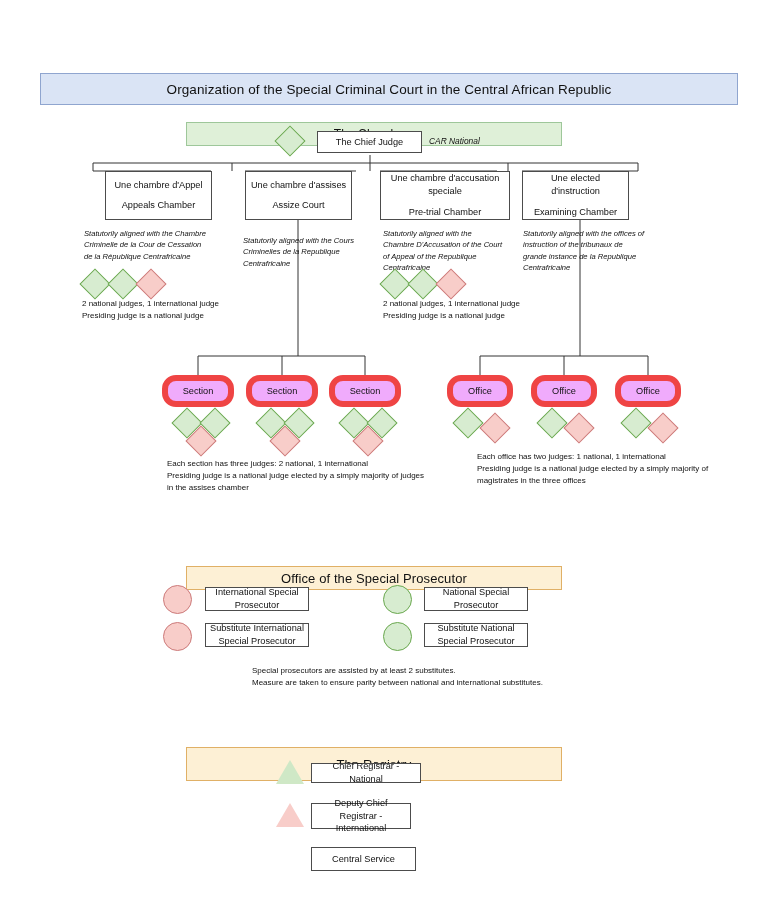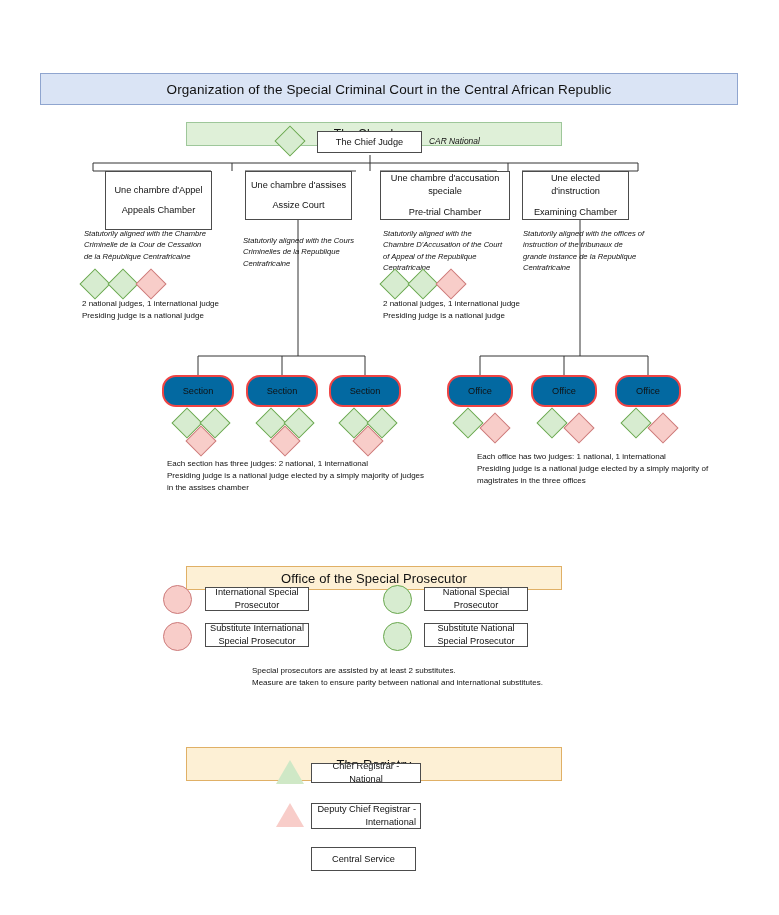--- a/index.html
+++ b/index.html
@@ -60,22 +60,22 @@
     justify-content: center;
     text-align: center;
     font-size: 9.2px;
     line-height: 1.45;
     padding: 2px 3px;
   }
   .box .ln { display: block; }
   .box .ln + .ln { margin-top: 7px; }
 
   .rbox {
-    background: #0369a1;
-    border: 2px solid #ef4444;
+    background: #f0abfc;
+    border: 6px solid #ef4444;
     border-radius: 14px;
     display: flex;
     align-items: center;
     justify-content: center;
     text-align: center;
     font-size: 9.2px;
   }
 
   .plain-box {
     background: #ffffff;
@@ -171,21 +171,21 @@
   </svg>
 
   <div class="abs banner banner-title" style="left:40px; top:45px; width:698px; height:32px;">Organization of the Special Criminal Court in the Central African Republic</div>
 
   <div class="abs banner banner-green" style="left:186px; top:94px; width:376px; height:24px;">The Chambers</div>
 
   <div class="shape diamond" style="left:279px; top:130px;"></div>
   <div class="abs plain-box" style="left:317px; top:131px; width:105px; height:22px;">The Chief Judge</div>
   <div class="abs note-label" style="left:429px; top:136px; width:110px;">CAR National</div>
 
-  <div class="abs box" style="left:105px; top:171px; width:107px; height:59px;">
+  <div class="abs box" style="left:105px; top:171px; width:107px; height:49px;">
     <span class="ln">Une chambre d'Appel</span>
     <span class="ln">Appeals Chamber</span>
   </div>
   <div class="abs box" style="left:245px; top:171px; width:107px; height:49px;">
     <span class="ln">Une chambre d'assises</span>
     <span class="ln">Assize Court</span>
   </div>
   <div class="abs box" style="left:380px; top:171px; width:130px; height:49px;">
     <span class="ln">Une chambre d'accusation speciale</span>
     <span class="ln">Pre-trial Chamber</span>
@@ -261,17 +261,17 @@
 
   <div class="abs note" style="left:252px; top:665px; width:300px; white-space:pre-line;">Special prosecutors are assisted by at least 2 substitutes.
 Measure are taken to ensure parity between national and international substitutes.</div>
 
   <div class="abs banner banner-orange" style="left:186px; top:719px; width:376px; height:34px;">The Registry</div>
 
   <div class="shape tri" style="left:276px; top:760px;"></div>
   <div class="abs plain-box" style="left:311px; top:763px; width:110px; height:20px;">Chief Registrar - National</div>
 
   <div class="shape tri red" style="left:276px; top:803px;"></div>
-  <div class="abs plain-box" style="left:311px; top:803px; width:110px; height:26px;text-align:right;">Deputy Chief Registrar - International</div>
+  <div class="abs plain-box" style="left:311px; top:803px; width:100px; height:26px;">Deputy Chief Registrar - International</div>
 
   <div class="abs plain-box" style="left:311px; top:847px; width:105px; height:24px;">Central Service</div>
 
 </div>
 
 </body></html>

